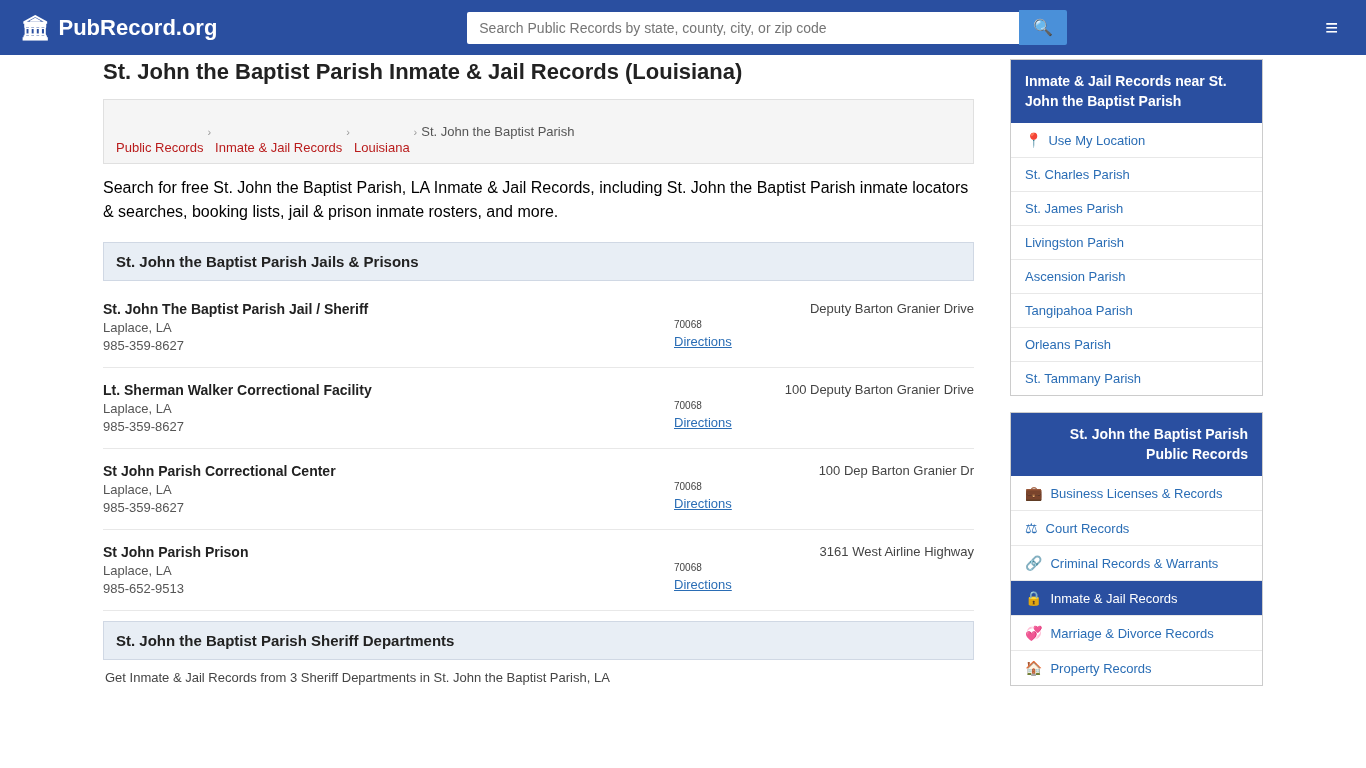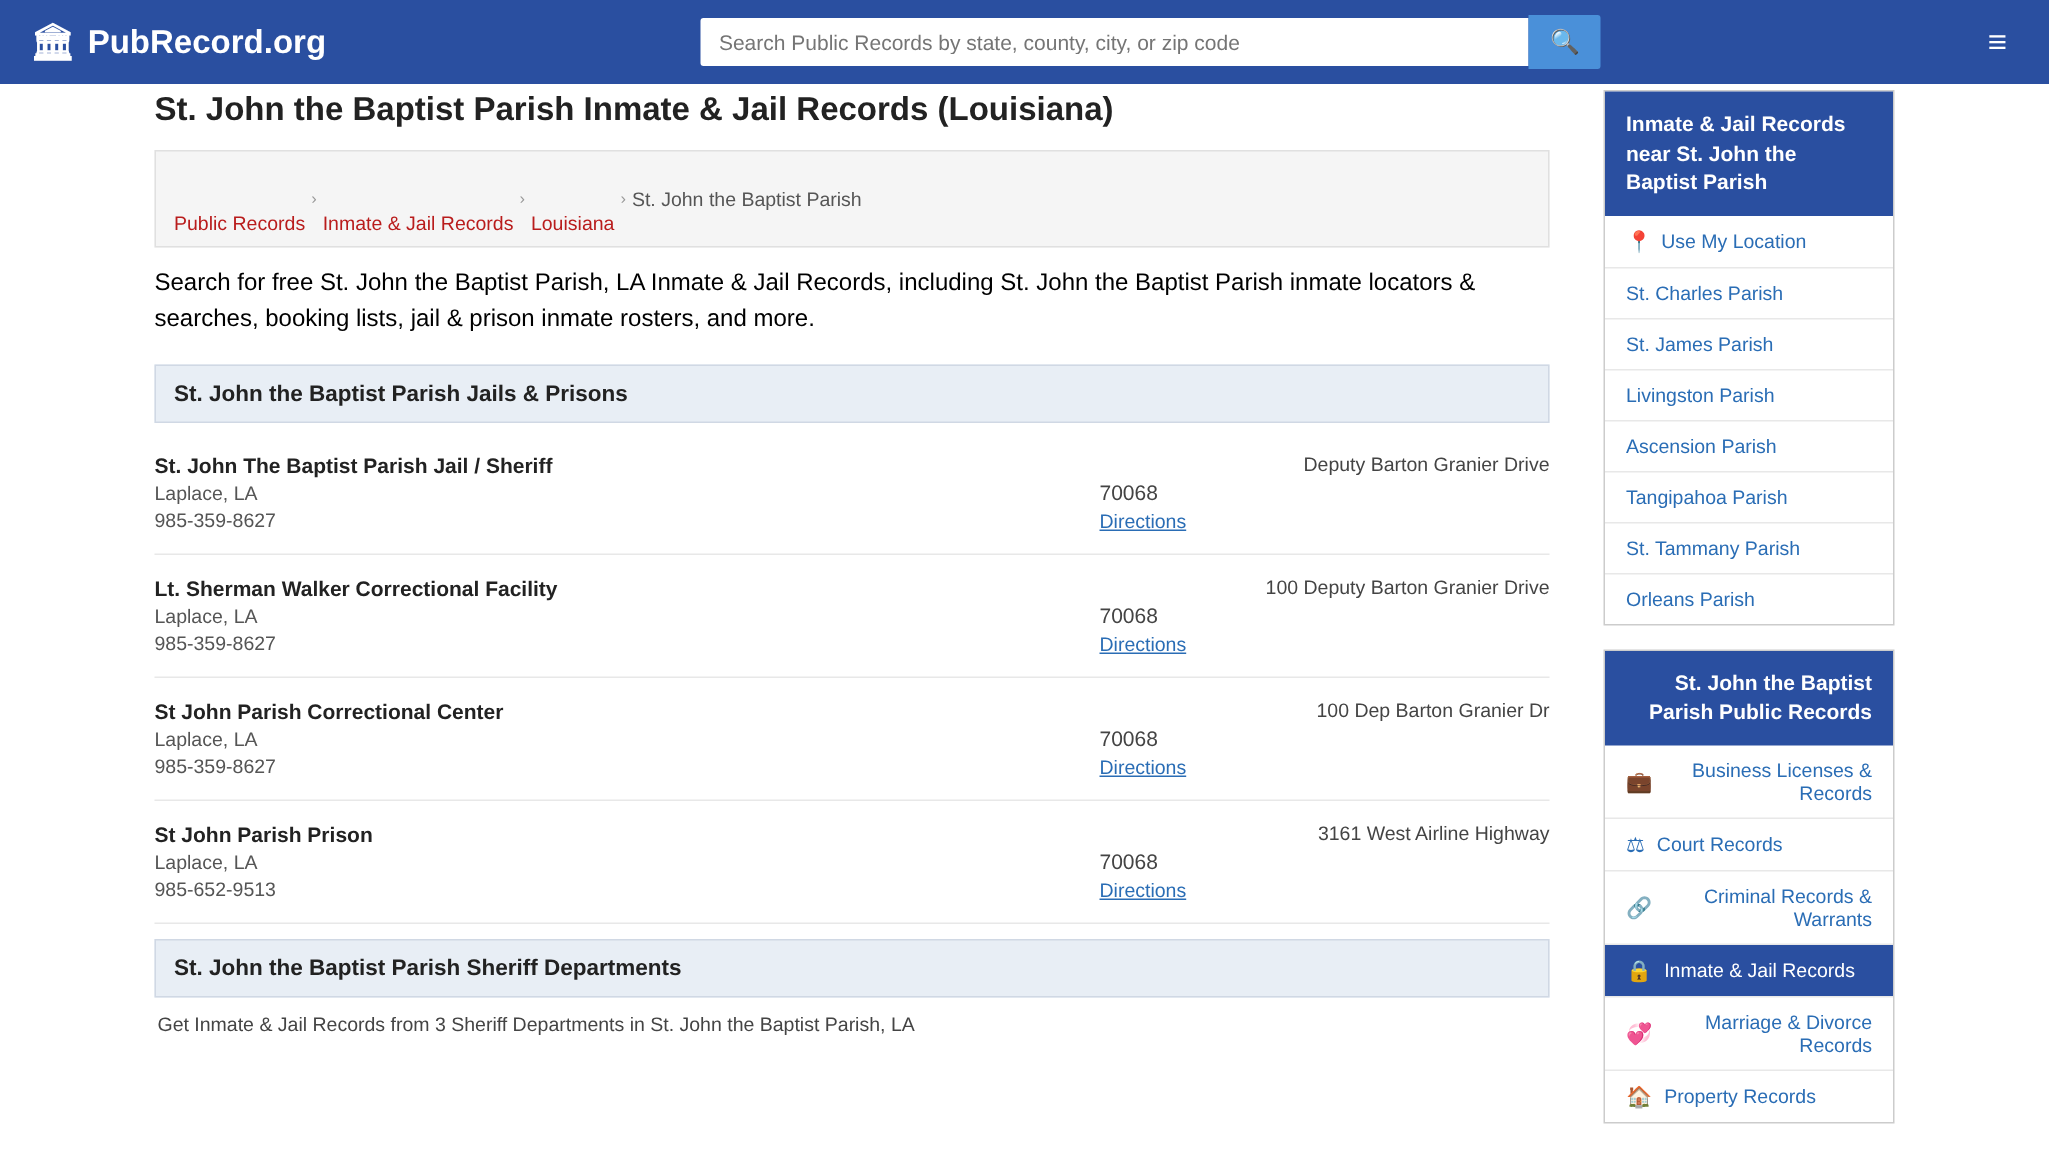--- a/index.html
+++ b/index.html
@@ -138,34 +138,34 @@
       font-size: 13px;
       color: #555;
     }
     .facility-address {
       font-size: 13px;
       color: #444;
       margin-bottom: 3px;
       text-align: right;
     }
     .facility-zip {
-      font-size: 14px;
+      font-size: 10px;
       color: #444;
       margin-bottom: 3px;
     }
     .directions-link {
       color: #2a6db5;
       text-decoration: underline;
       font-size: 13px;
       cursor: pointer;
     }
 
     
     .sidebar {
-      width: 194px;
+      width: 253px;
       flex-shrink: 0;
     }
     .sidebar-section-title {
       background: #2a4fa0;
       color: #fff;
       padding: 12px 14px;
       font-size: 14px;
       font-weight: bold;
       line-height: 1.4;
       margin-bottom: 0;
@@ -342,24 +342,24 @@
         <li>
             <a href="#">Livingston Parish</a>
           </li>
         <li>
             <a href="#">Ascension Parish</a>
           </li>
         <li>
             <a href="#">Tangipahoa Parish</a>
           </li>
         <li>
+            <a href="#">Orleans Parish</a>
+          </li>
+        <li>
             <a href="#">St. Tammany Parish</a>
-          </li>
-        <li>
-            <a href="#">Orleans Parish</a>
           </li>
       </ul>
     </div>
 
     <div class="sidebar-public-records">
       <div class="sidebar-section-title">
         <span>St. John the Baptist Parish Public Records</span>
       </div>
       <ul class="sidebar-records-list">
         <li>

